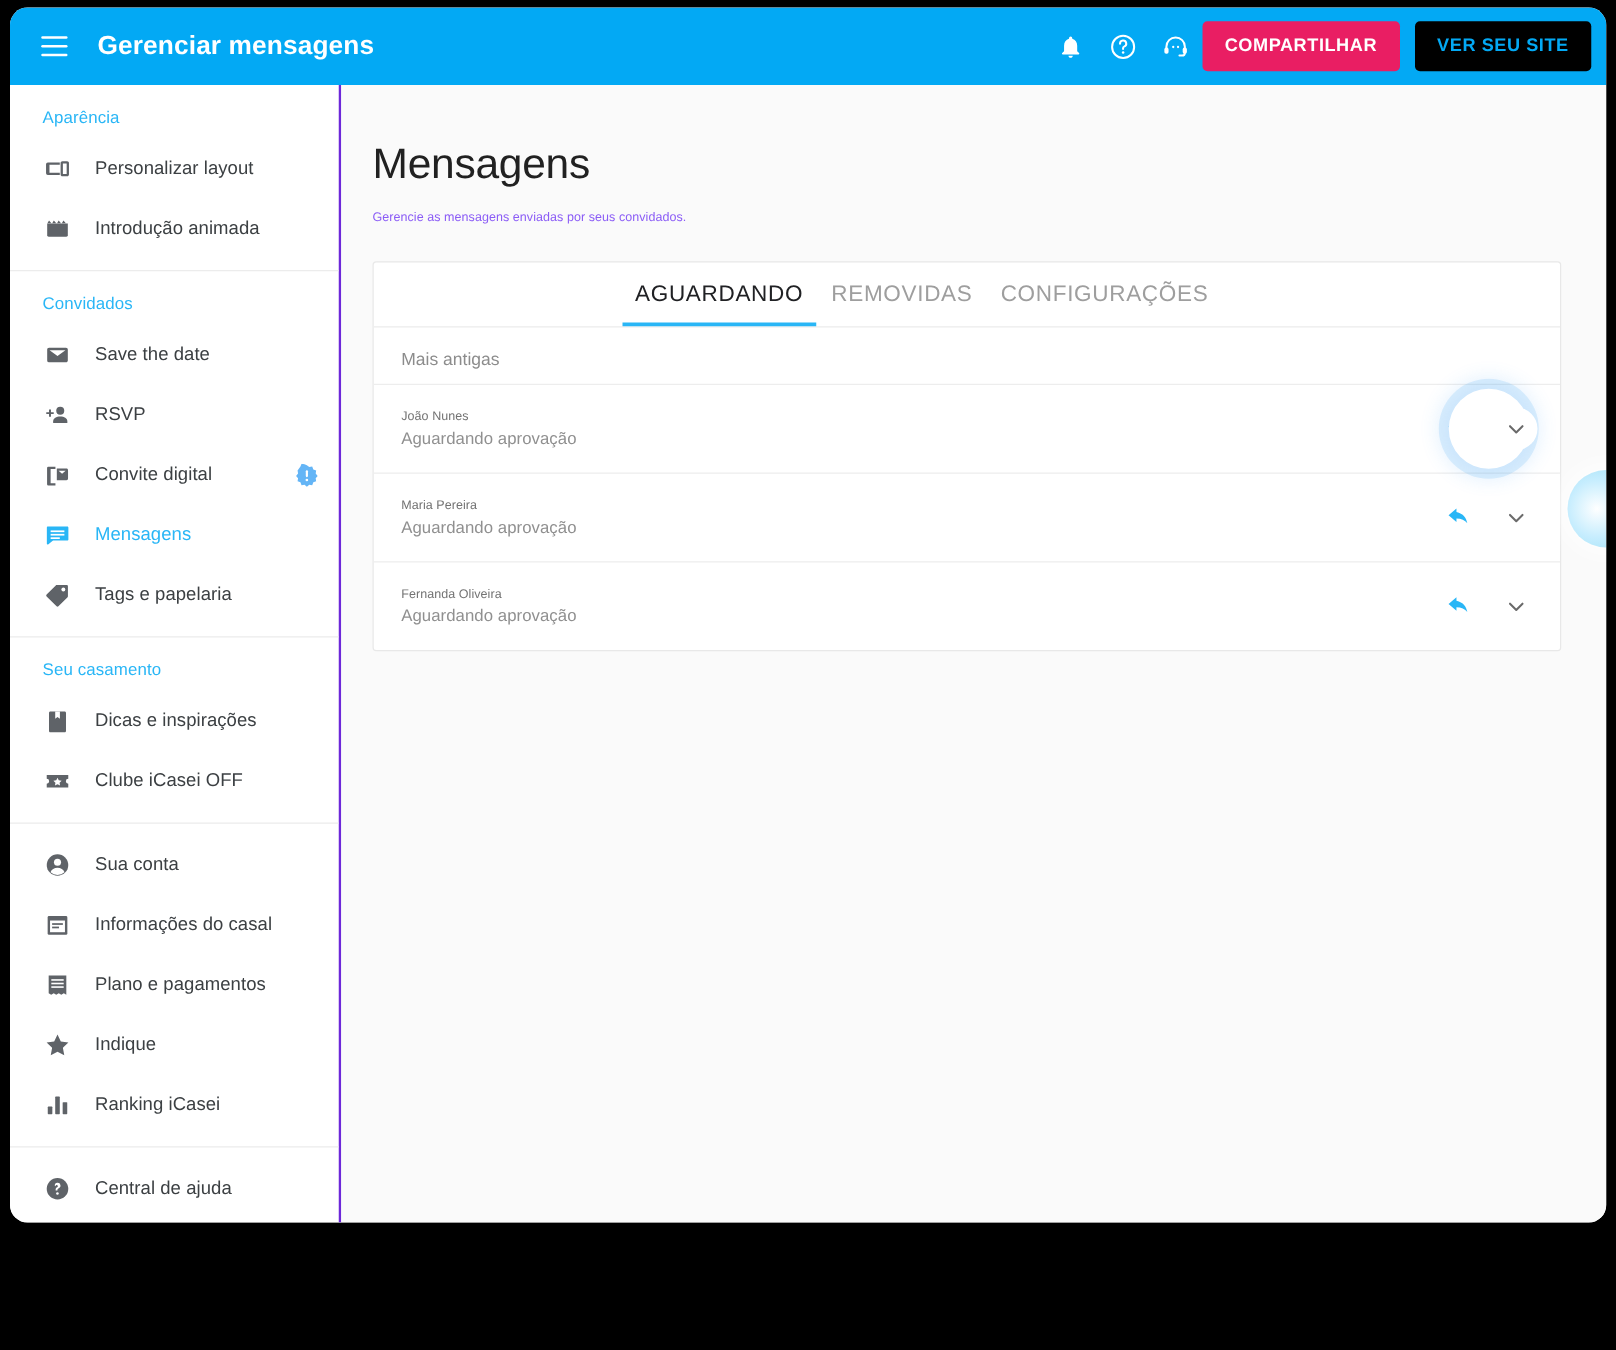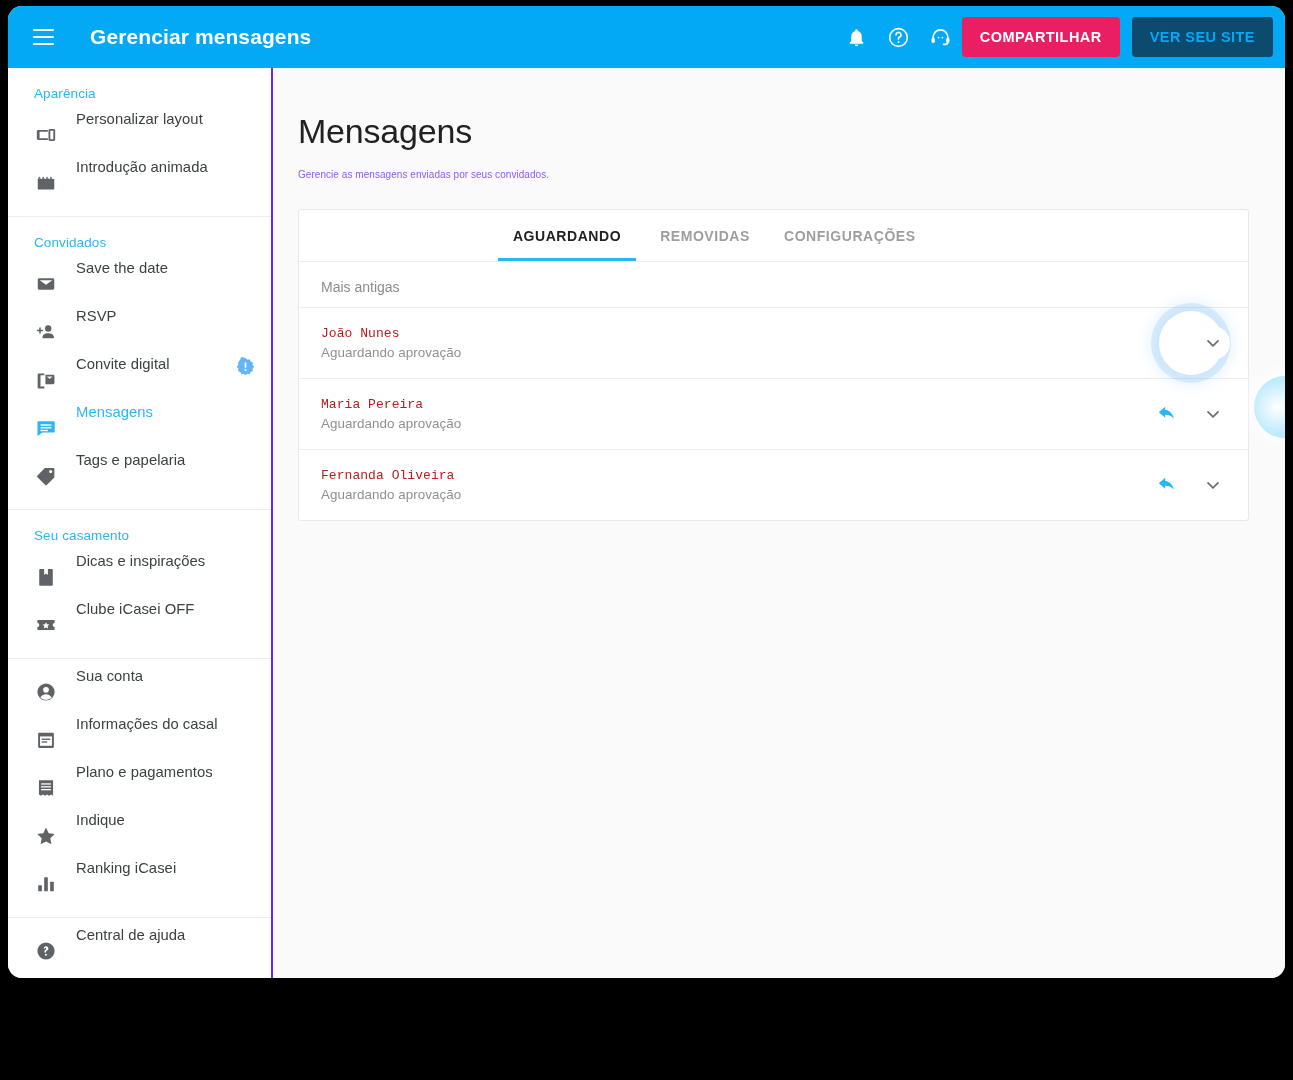--- a/index.html
+++ b/index.html
@@ -51,21 +51,20 @@
     width: 21px; height: 2.2px;
     background: #ffffff;
     border-radius: 1px;
   }
   .appbar-title {
     color: #ffffff;
     font-size: 21px;
     font-weight: bold;
     letter-spacing: .1px;
     white-space: nowrap;
-    margin-left: 12px;
   }
   .appbar-spacer { flex: 1 1 auto; }
 
   .appbar-icon {
     width: 42px; height: 42px;
     display: flex; align-items: center; justify-content: center;
     cursor: pointer;
     color: #ffffff;
   }
   .appbar-icon svg { display: block; }
@@ -78,21 +77,21 @@
     height: 40px;
     padding: 0 18px;
     font-family: inherit;
     font-size: 14.5px;
     font-weight: bold;
     letter-spacing: .45px;
     cursor: pointer;
     white-space: nowrap;
   }
   .btn-site {
-    background: #0c4a6e;
+    background: #000000;
     color: #03A9F4;
     border: none;
     border-radius: 4px;
     height: 40px;
     padding: 0 18px;
     font-family: inherit;
     font-size: 14.5px;
     font-weight: bold;
     letter-spacing: .45px;
     cursor: pointer;
@@ -116,20 +115,21 @@
   .nav-group.last { border-bottom: none; }
   .nav-heading {
     color: #29B6F6;
     font-size: 13.5px;
     padding: 18px 0 10px 26px;
     letter-spacing: .1px;
   }
   .nav-item {
     height: 48px;
     display: flex;
+    align-items: center;
     padding: 0 16px 0 24px;
     cursor: pointer;
     position: relative;
   }
   .nav-icon {
     width: 28px; min-width: 28px;
     display: flex; align-items: center; justify-content: center;
     color: #5f6368;
     margin-right: 16px;
   }
@@ -183,22 +183,22 @@
     height: 52px;
     border-bottom: 1px solid #ececec;
     padding-left: 199px;
   }
   .tab {
     display: flex;
     align-items: center;
     justify-content: center;
     padding: 0 10px;
     min-width: 138px;
-    font-size: 14px;
-    font-weight: bold;
+    font-size: 18px;
+    font-weight: normal;
     letter-spacing: .55px;
     color: #9e9e9e;
     cursor: pointer;
     position: relative;
   }
   .tab.active { color: #202124; }
   .tab.active::after {
     content: "";
     position: absolute;
     left: 0; right: 0; bottom: 0;
@@ -215,24 +215,23 @@
   .msg-row {
     display: flex;
     align-items: center;
     height: 71px;
     border-top: 1px solid #ededed;
     padding: 0 18px 0 22px;
   }
   .msg-row:first-of-type { border-top: 1px solid #ededed; }
   .msg-text { flex: 1 1 auto; min-width: 0; }
   .msg-name {
-    font-size: 13px;
-    color: #b91c1c;
+    font-size: 10px;
+    color: #737373;
     letter-spacing: .05px;
-    font-family: Liberation Mono, monospace;
   }
   .msg-status {
     font-size: 13.4px;
     color: #909090;
     margin-top: 4px;
     letter-spacing: .05px;
   }
 
   .row-actions {
     display: flex;

